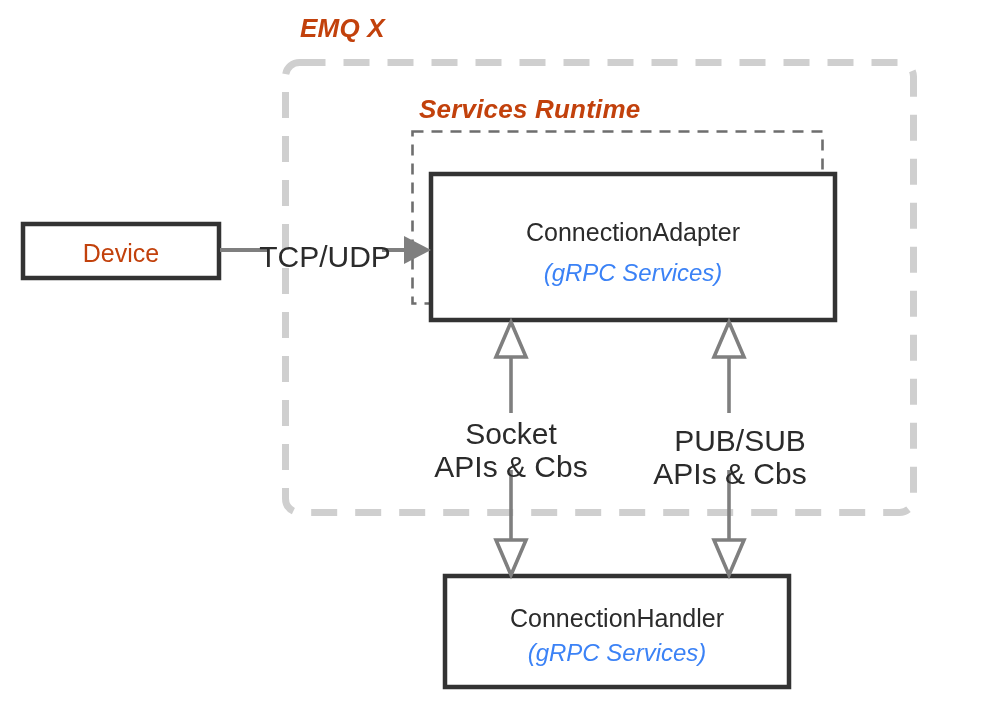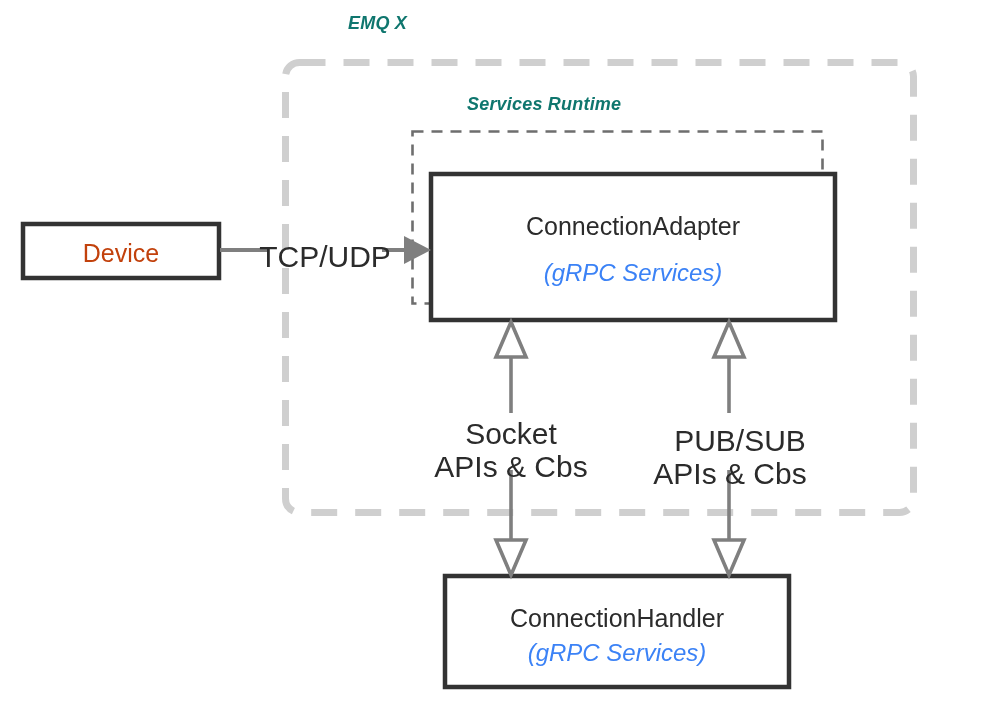--- a/index.html
+++ b/index.html
@@ -28,24 +28,23 @@
   }
   .lbl {
     position: absolute;
     white-space: pre;
     line-height: 1.28;
   }
   
   .group-title {
     font-weight: bold;
     font-style: italic;
-    font-size: 18px;
-    color: #0f766e;
+    font-size: 26px;
+    color: #c2410c;
     letter-spacing: 0.2px;
-    margin-left: 48px;
   }
   
   .box-title {
     font-size: 25px;
     color: #2b2b2b;
     text-align: center;
   }
   .box-sub {
     font-size: 24px;
     font-style: italic;
@@ -110,21 +109,21 @@
       <polygon points="729,575 744,540 714,540" fill="#ffffff" stroke="#7f7f7f" stroke-width="3.6" stroke-linejoin="miter"></polygon>
     </g>
   </svg>
 
   <div class="lbl group-title" style="left:300px; top:12px;">EMQ X</div>
 
   <div class="lbl group-title" style="left:419px; top:93px;">Services Runtime</div>
 
   <div class="lbl box-plain centered" style="left:121px; top:237px;">Device</div>
 
-  <div class="lbl box-title centered" style="left:633px; top:210px;">ConnectionAdapter</div>
+  <div class="lbl box-title centered" style="left:633px; top:216px;">ConnectionAdapter</div>
   <div class="lbl box-sub centered" style="left:633px; top:258px;">(gRPC Services)</div>
 
   <div class="lbl box-title centered" style="left:617px; top:602px;">ConnectionHandler</div>
   <div class="lbl box-sub centered" style="left:617px; top:638px;">(gRPC Services)</div>
 
   <div class="lbl edge-label centered" style="left:325px; top:238px;">TCP/UDP</div>
 
   <div class="lbl edge-label centered" style="left:511px; top:415px;">Socket</div>
   <div class="lbl edge-label centered" style="left:511px; top:448px;">APIs &amp; Cbs</div>
 

